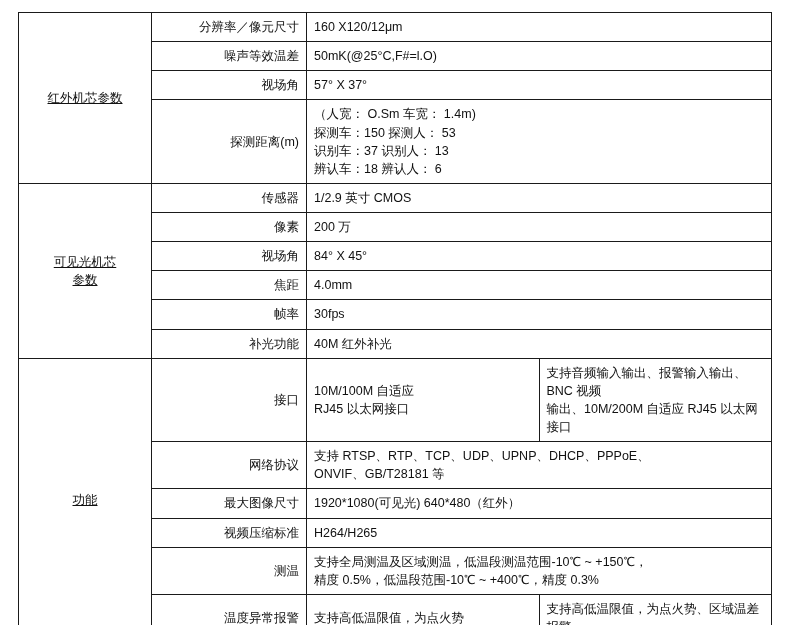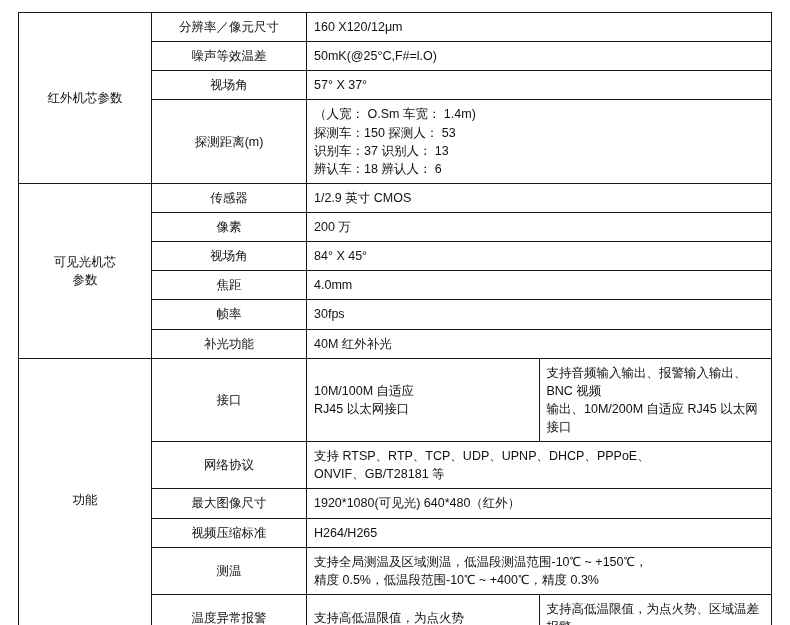--- a/index.html
+++ b/index.html
@@ -31,25 +31,26 @@
     padding: 5px 7px;
     vertical-align: middle;
     line-height: 1.45;
     word-break: break-word;
   }
   td.group {
     text-align: center;
     width: 118px;
     font-size: 12.5px;
     line-height: 1.7;
+    text-decoration: underline;
   }
   td.label {
     width: 140px;
     padding-left: 10px;
-    text-align: center;
+    text-align: right;
   }
   td.value {
     text-align: left;
     padding-left: 10px;
     border-radius: 6px;
   }
   .multi {
     white-space: pre-line;
     margin-top: 32px;
   }

